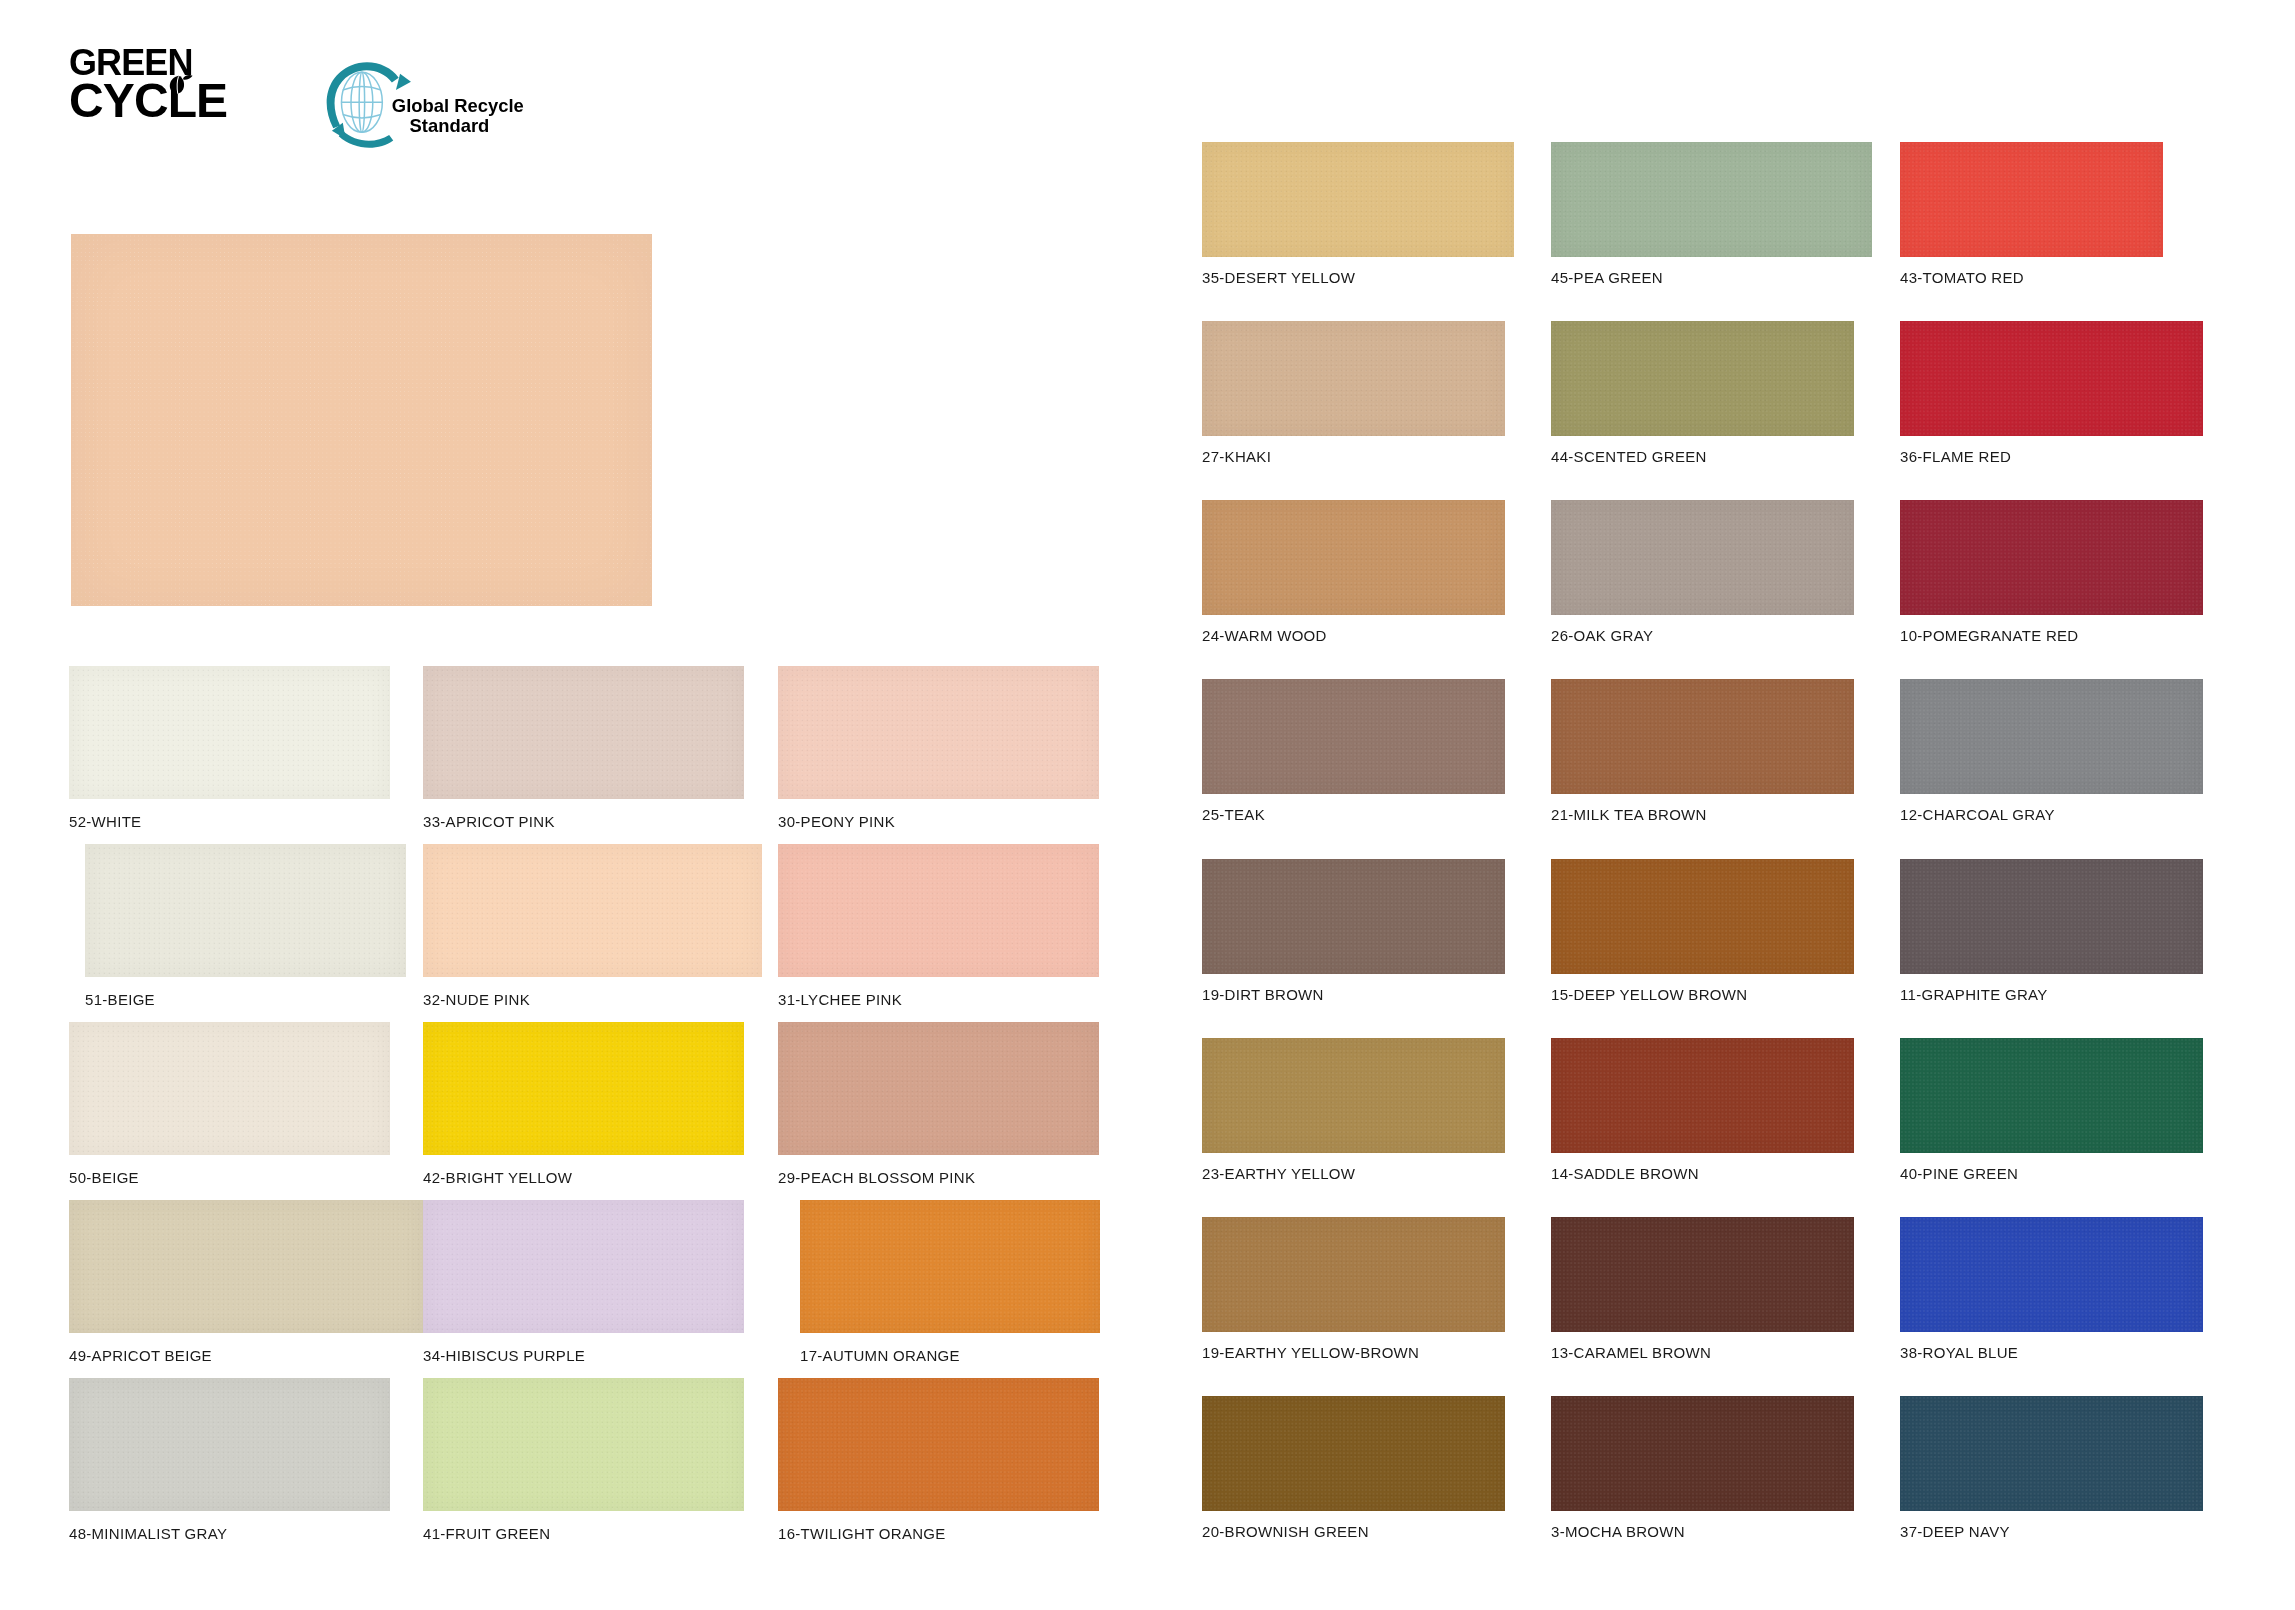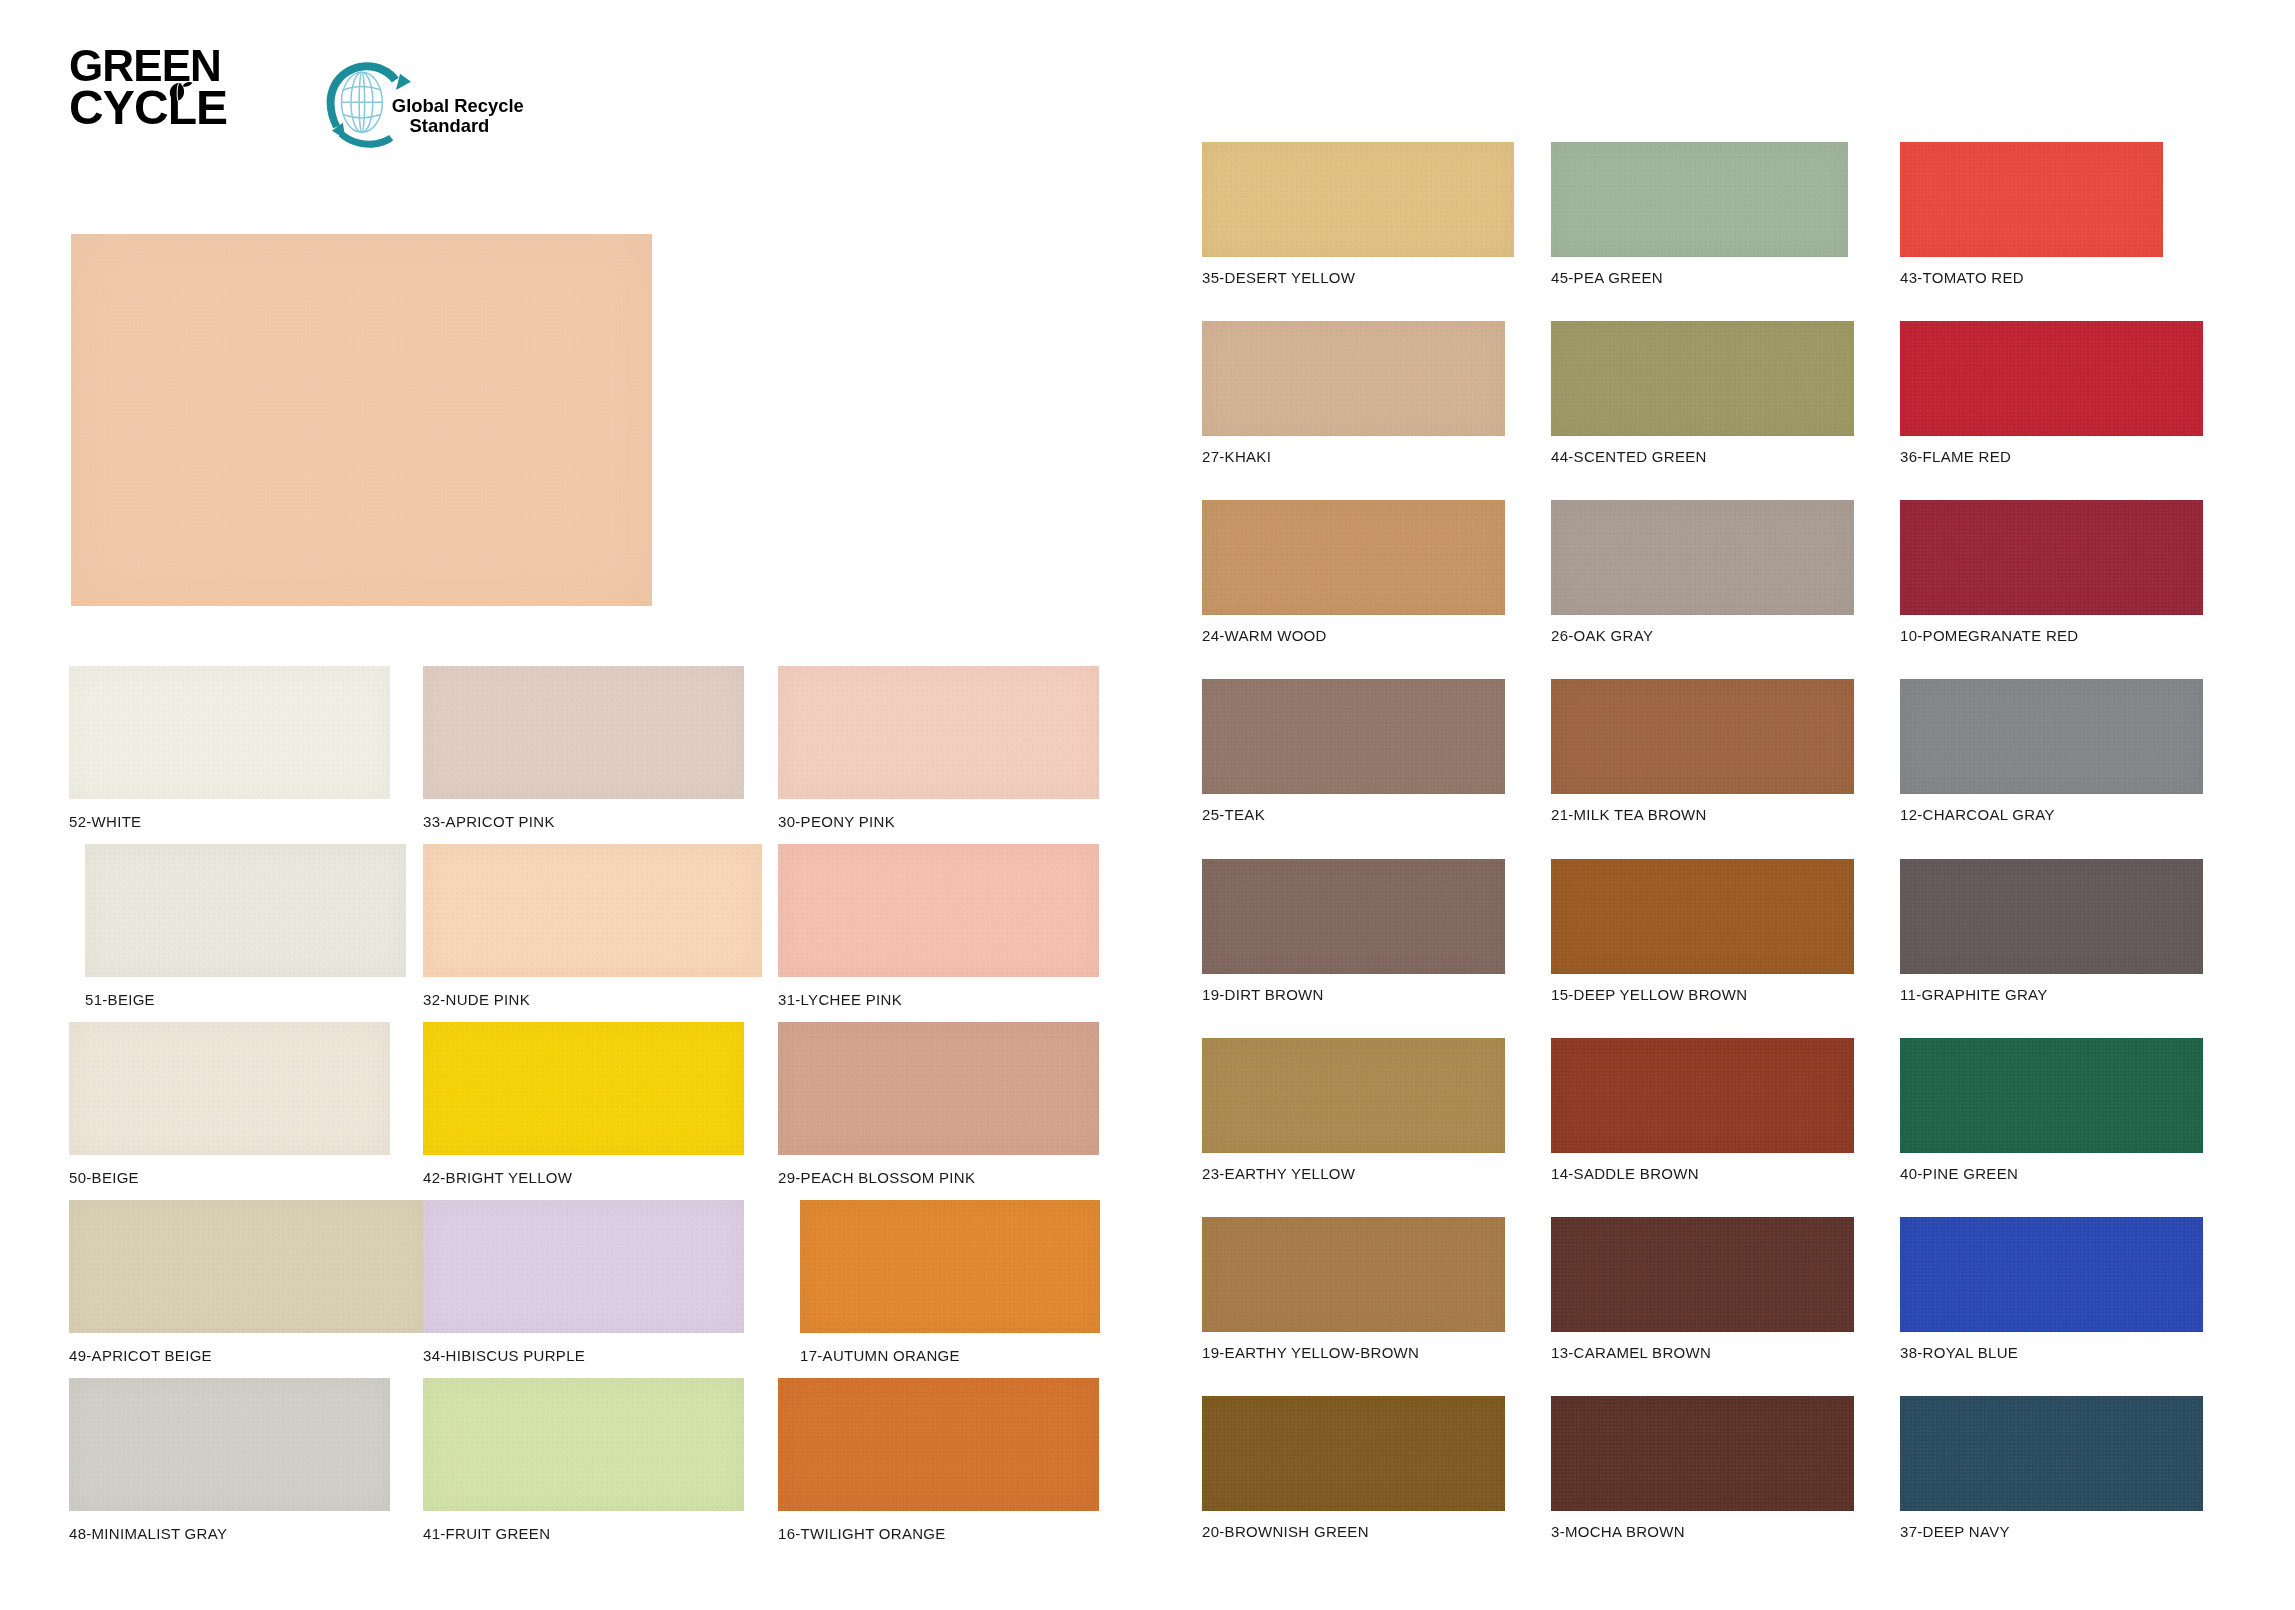--- a/index.html
+++ b/index.html
@@ -18,21 +18,21 @@
   .brand-logo{
     position:absolute;left:69px;top:46px;
     width:193px;height:106px;
   }
   .brand-word{
     font-family:"Liberation Sans","DejaVu Sans",sans-serif;
     font-weight:bold;color:#000;
     letter-spacing:-0.9px;
     line-height:0.92;
   }
-  .brand-line1{font-size:44px;}
+  .brand-line1{font-size:36px;}
   .brand-line2{font-size:48px;position:relative;}
   .leaf-mark{
     position:absolute;left:90px;top:-8.3px;width:39px;height:39px;
     pointer-events:none;
   }
 
   .grs-logo{
     position:absolute;left:317px;top:60px;
     width:207px;height:92px;
   }
@@ -196,21 +196,21 @@
       <div class="cell" style="left: 778px; top: 1378px; width: 321px;">
         <div class="chip" style="height: 133px; background-color: rgb(210, 114, 45);"></div>
         <div class="chip-label">16-TWILIGHT ORANGE</div>
       </div>
     </div>
   <div class="panel p-mid" id="panel-middle">
       <div class="cell" style="left: 1202px; top: 142px; width: 312px;">
         <div class="chip" style="height: 115px; background-color: rgb(224, 192, 131);"></div>
         <div class="chip-label">35-DESERT YELLOW</div>
       </div>
-      <div class="cell" style="left: 1551px; top: 142px; width: 297px;">
+      <div class="cell" style="left: 1551px; top: 142px; width: 321px;">
         <div class="chip" style="height: 115px; background-color: rgb(159, 180, 154);"></div>
         <div class="chip-label">45-PEA GREEN</div>
       </div>
       <div class="cell" style="left: 1900px; top: 142px; width: 263px;">
         <div class="chip" style="height: 115px; background-color: rgb(232, 73, 62);"></div>
         <div class="chip-label">43-TOMATO RED</div>
       </div>
       <div class="cell" style="left: 1202px; top: 321px; width: 303px;">
         <div class="chip" style="height: 115px; background-color: rgb(210, 178, 147);"></div>
         <div class="chip-label">27-KHAKI</div>

